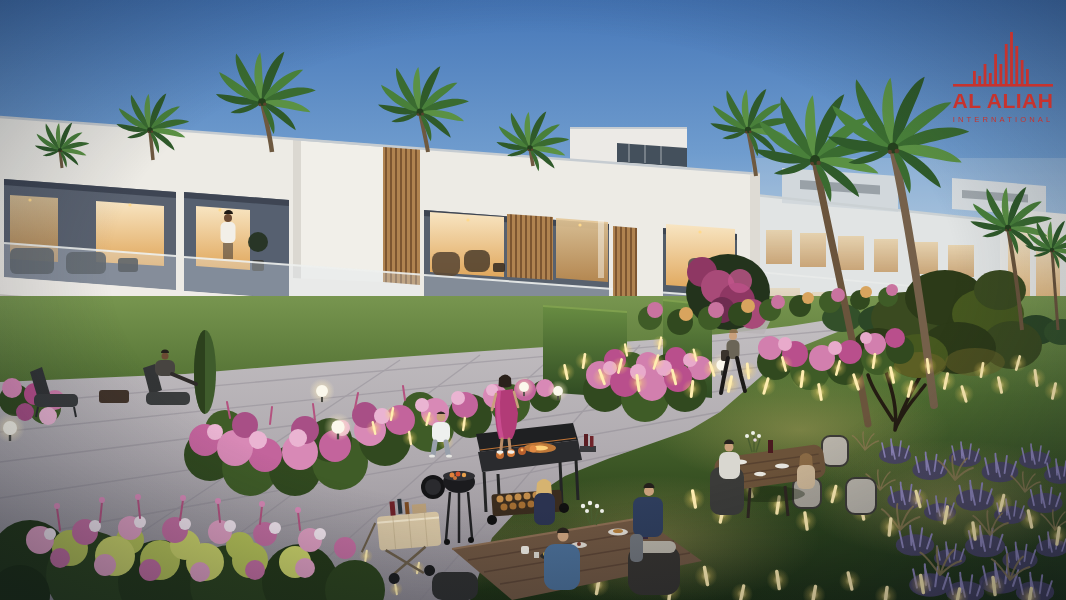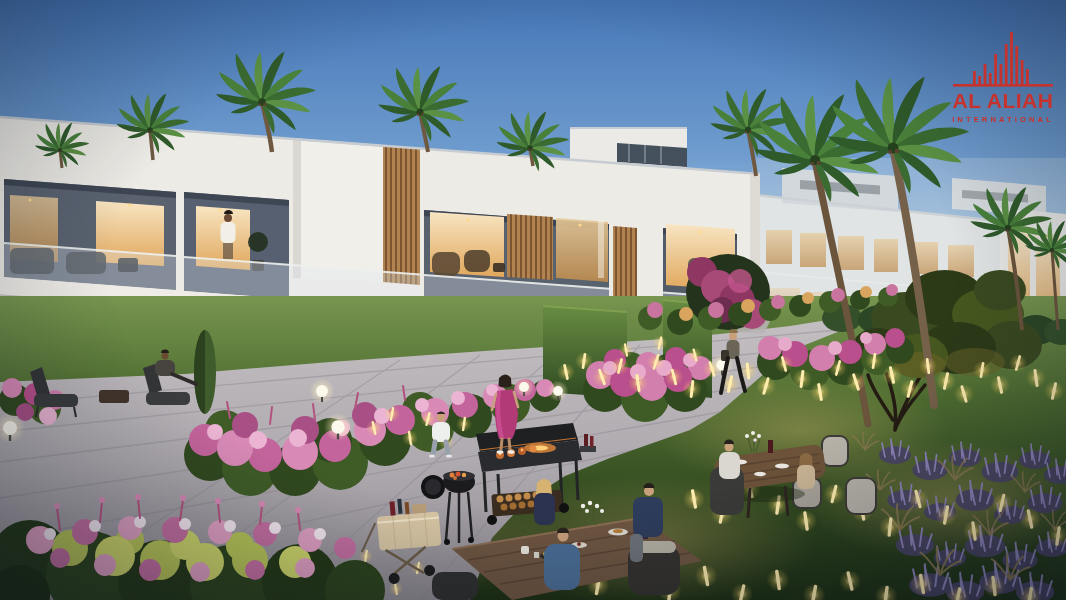--- a/index.html
+++ b/index.html
@@ -1,21 +1,21 @@
 <!DOCTYPE html>
 <html><head>
 <meta charset="utf-8">
 <style>
   html,body{margin:0;padding:0;background:#0b1018;}
   .stage{position:relative;width:1066px;height:600px;overflow:hidden;font-family:"Liberation Sans",sans-serif;background:#5eead4;}
   .stage svg.scene{position:absolute;left:0;top:0;display:block;}
   .logo{position:absolute;left:951px;top:28px;width:104px;text-align:center;line-height:1;user-select:none;}
   .logo-icon{display:block;margin:0 auto;}
   .logo-title{color:#C6332E;font-weight:bold;font-size:21px;letter-spacing:.5px;margin-top:2px;white-space:nowrap;}
-  .logo-subtitle{color:#C6332E;font-size:7.6px;letter-spacing:3.1px;margin-top:5px;white-space:nowrap;font-weight:bold;}
+  .logo-subtitle{color:#C6332E;font-size:7.6px;letter-spacing:3.1px;margin-top:5px;white-space:nowrap;}
 </style>
 </head>
 <body>
 
 <div class="stage">
 <svg class="scene" width="1066" height="600" viewBox="0 0 1066 600" xmlns="http://www.w3.org/2000/svg">
 <defs>
   <linearGradient id="skyG" x1="0" y1="0" x2="0" y2="340" gradientUnits="userSpaceOnUse">
     <stop offset="0" stop-color="#4677B8"></stop>
     <stop offset="0.45" stop-color="#6F9CCE"></stop>

